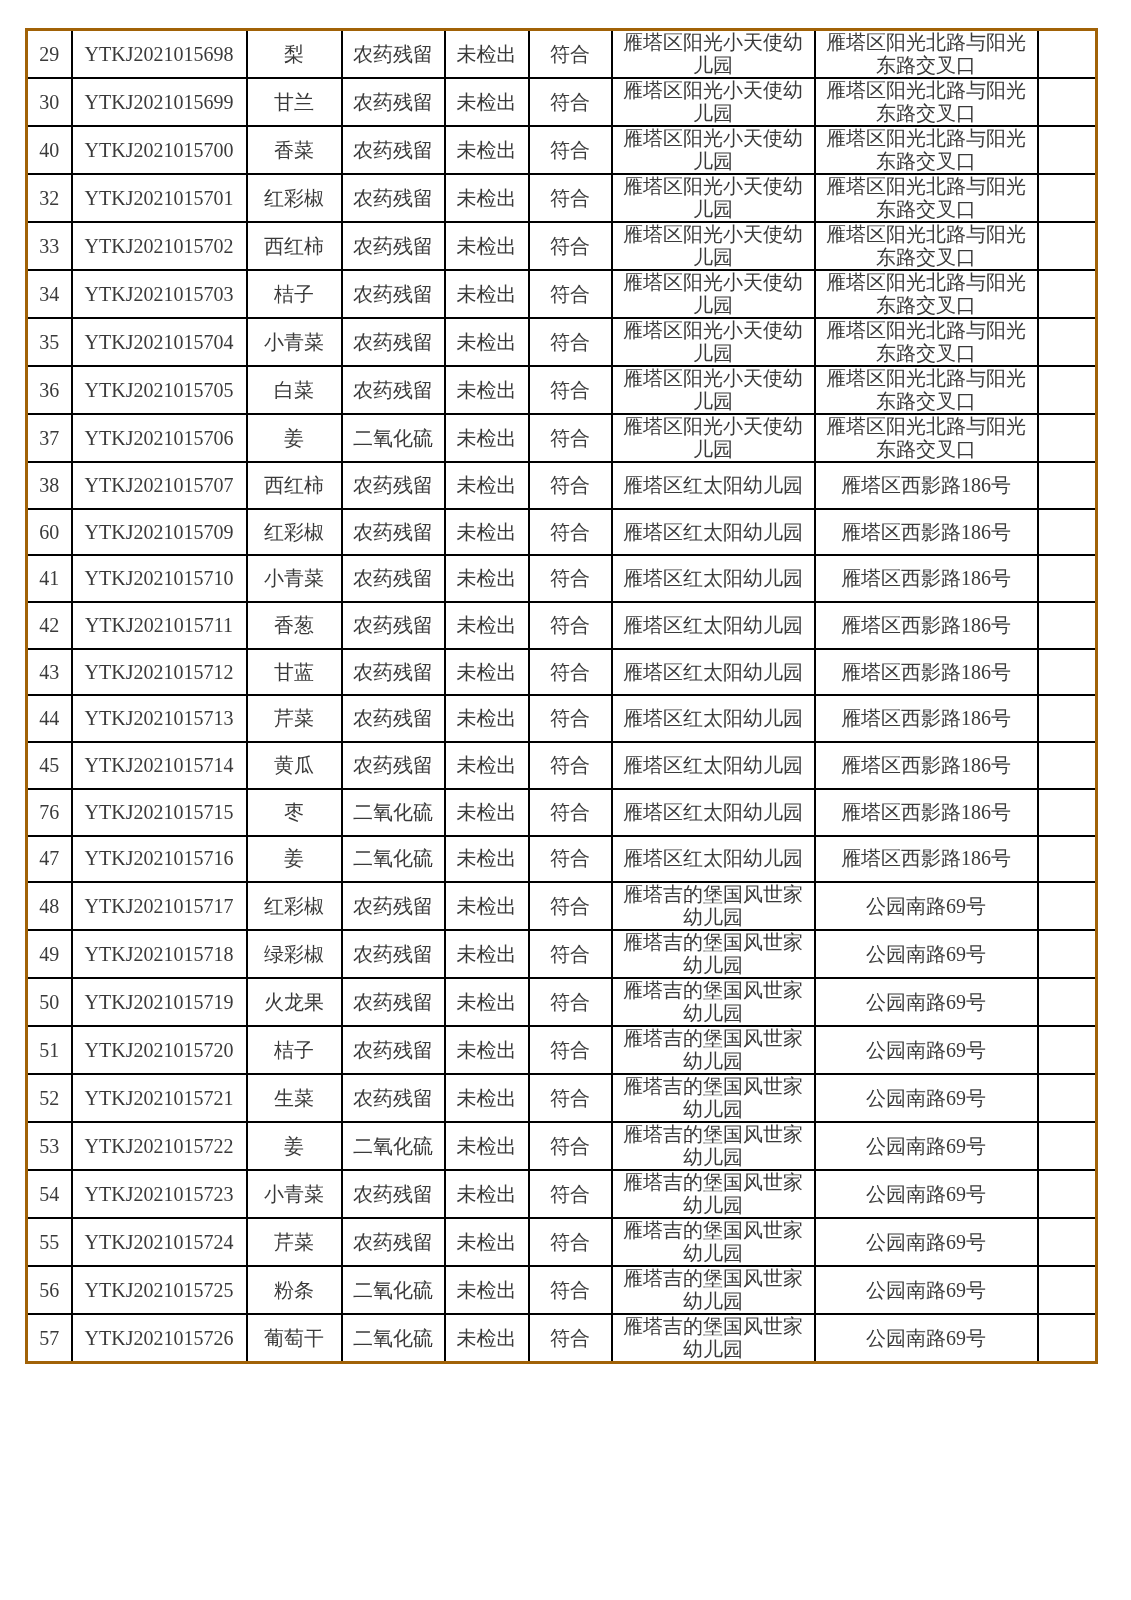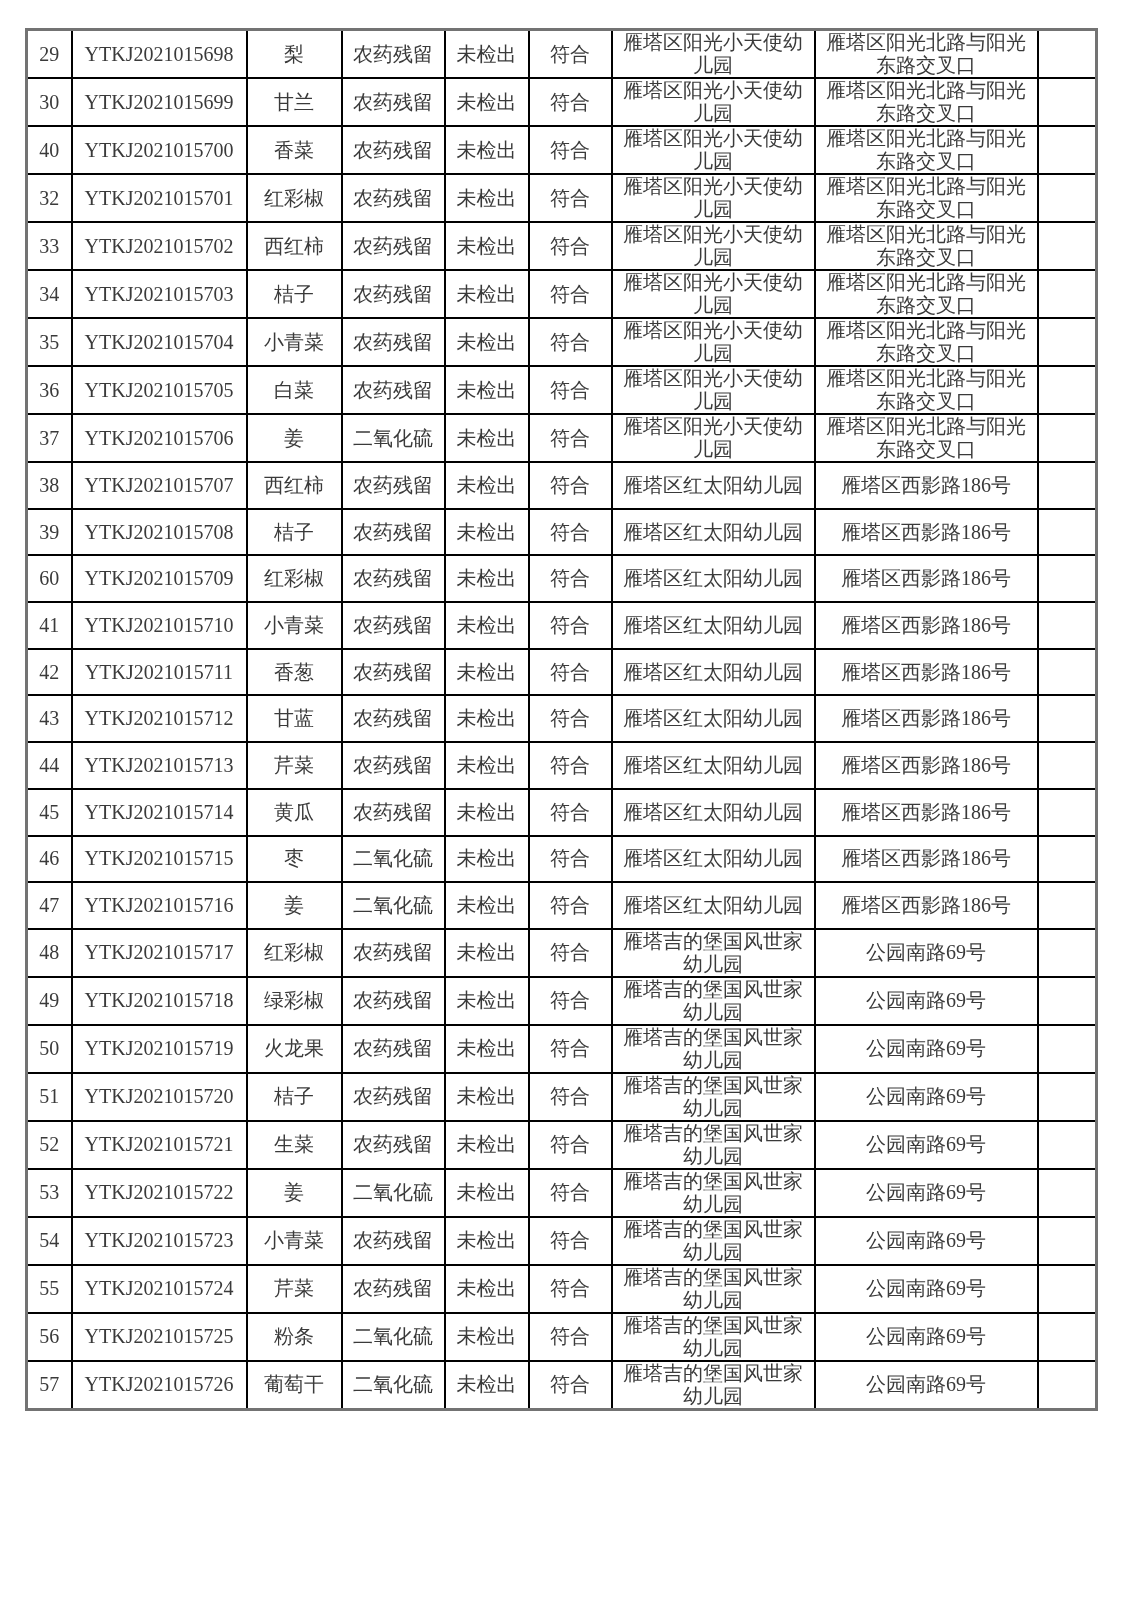--- a/index.html
+++ b/index.html
@@ -11,21 +11,21 @@
     overflow:hidden;
   }
   .sheet{
     position:absolute;
     left:25px;
     top:28px;
   }
   table.results{
     border-collapse:collapse;
     table-layout:fixed;
-    border:3px solid #737373;
+    border:3px solid #a16207;
     background:#fff;
   }
   table.results td{
     border:2px solid #000;
     height:44.7px;           
     vertical-align:middle;
     text-align:center;
     padding:0 4px;
     font-size:20px;
     line-height:23px;
@@ -184,31 +184,20 @@
           <td class="cell-id">YTKJ2021015707</td>
           <td class="cell-name">西红柿</td>
           <td class="cell-item">农药残留</td>
           <td class="cell-result">未检出</td>
           <td class="cell-conclusion">符合</td>
           <td class="cell-site">雁塔区红太阳幼儿园</td>
           <td class="cell-address">雁塔区西影路186号</td>
           <td class="cell-note"></td>
         </tr>
         <tr>
-          <td class="cell-no">39</td>
-          <td class="cell-id">YTKJ2021015708</td>
-          <td class="cell-name">桔子</td>
-          <td class="cell-item">农药残留</td>
-          <td class="cell-result">未检出</td>
-          <td class="cell-conclusion">符合</td>
-          <td class="cell-site">雁塔区红太阳幼儿园</td>
-          <td class="cell-address">雁塔区西影路186号</td>
-          <td class="cell-note"></td>
-        </tr>
-        <tr>
           <td class="cell-no">60</td>
           <td class="cell-id">YTKJ2021015709</td>
           <td class="cell-name">红彩椒</td>
           <td class="cell-item">农药残留</td>
           <td class="cell-result">未检出</td>
           <td class="cell-conclusion">符合</td>
           <td class="cell-site">雁塔区红太阳幼儿园</td>
           <td class="cell-address">雁塔区西影路186号</td>
           <td class="cell-note"></td>
         </tr>
@@ -261,21 +250,21 @@
           <td class="cell-id">YTKJ2021015714</td>
           <td class="cell-name">黄瓜</td>
           <td class="cell-item">农药残留</td>
           <td class="cell-result">未检出</td>
           <td class="cell-conclusion">符合</td>
           <td class="cell-site">雁塔区红太阳幼儿园</td>
           <td class="cell-address">雁塔区西影路186号</td>
           <td class="cell-note"></td>
         </tr>
         <tr>
-          <td class="cell-no">46</td>
+          <td class="cell-no">76</td>
           <td class="cell-id">YTKJ2021015715</td>
           <td class="cell-name">枣</td>
           <td class="cell-item">二氧化硫</td>
           <td class="cell-result">未检出</td>
           <td class="cell-conclusion">符合</td>
           <td class="cell-site">雁塔区红太阳幼儿园</td>
           <td class="cell-address">雁塔区西影路186号</td>
           <td class="cell-note"></td>
         </tr>
         <tr>

